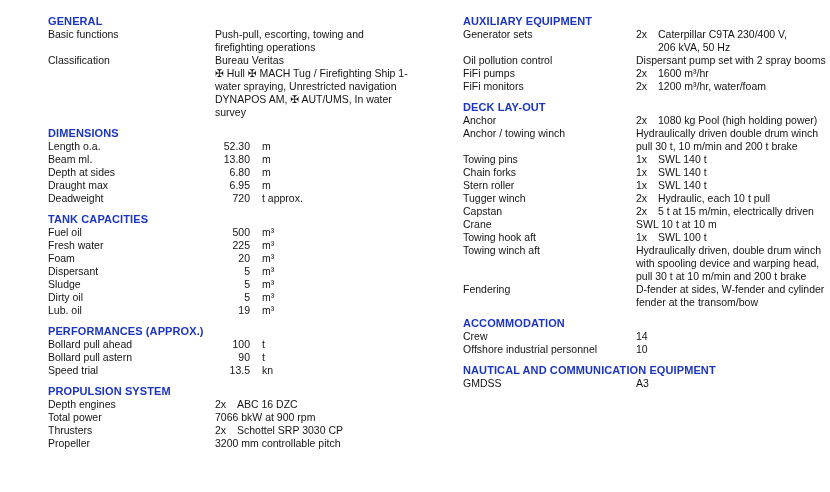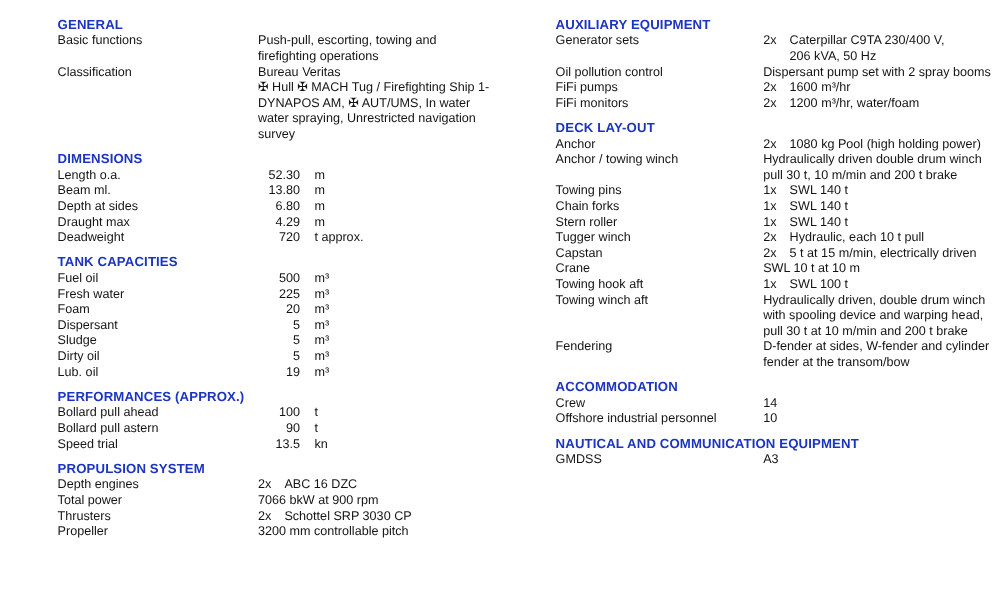--- a/index.html
+++ b/index.html
@@ -43,43 +43,43 @@
           <div class="value">
             <div class="vline">Push-pull, escorting, towing and</div>
             <div class="vline">firefighting operations</div>
           </div>
         </div>
         <div class="row">
           <div class="label">Classification</div>
           <div class="value">
             <div class="vline">Bureau Veritas</div>
             <div class="vline">✠ Hull ✠ MACH Tug / Firefighting Ship 1-</div>
+            <div class="vline">water spraying, Unrestricted navigation</div>
             <div class="vline">DYNAPOS AM, ✠ AUT/UMS, In water</div>
-            <div class="vline">water spraying, Unrestricted navigation</div>
             <div class="vline">survey</div>
           </div>
         </div>
       </section>
       <section class="section">
         <h2 class="section-title">DIMENSIONS</h2>
         <div class="row">
           <div class="label">Length o.a.</div>
           <div class="value"><span class="num">52.30</span><span class="unit">m</span></div>
         </div>
         <div class="row">
           <div class="label">Beam ml.</div>
           <div class="value"><span class="num">13.80</span><span class="unit">m</span></div>
         </div>
         <div class="row">
           <div class="label">Depth at sides</div>
           <div class="value"><span class="num">6.80</span><span class="unit">m</span></div>
         </div>
         <div class="row">
           <div class="label">Draught max</div>
-          <div class="value"><span class="num">4.29</span><span class="unit">m</span></div>
+          <div class="value"><span class="num">6.95</span><span class="unit">m</span></div>
         </div>
         <div class="row">
           <div class="label">Deadweight</div>
           <div class="value"><span class="num">720</span><span class="unit">t approx.</span></div>
         </div>
       </section>
       <section class="section">
         <h2 class="section-title">TANK CAPACITIES</h2>
         <div class="row">
           <div class="label">Fuel oil</div>

